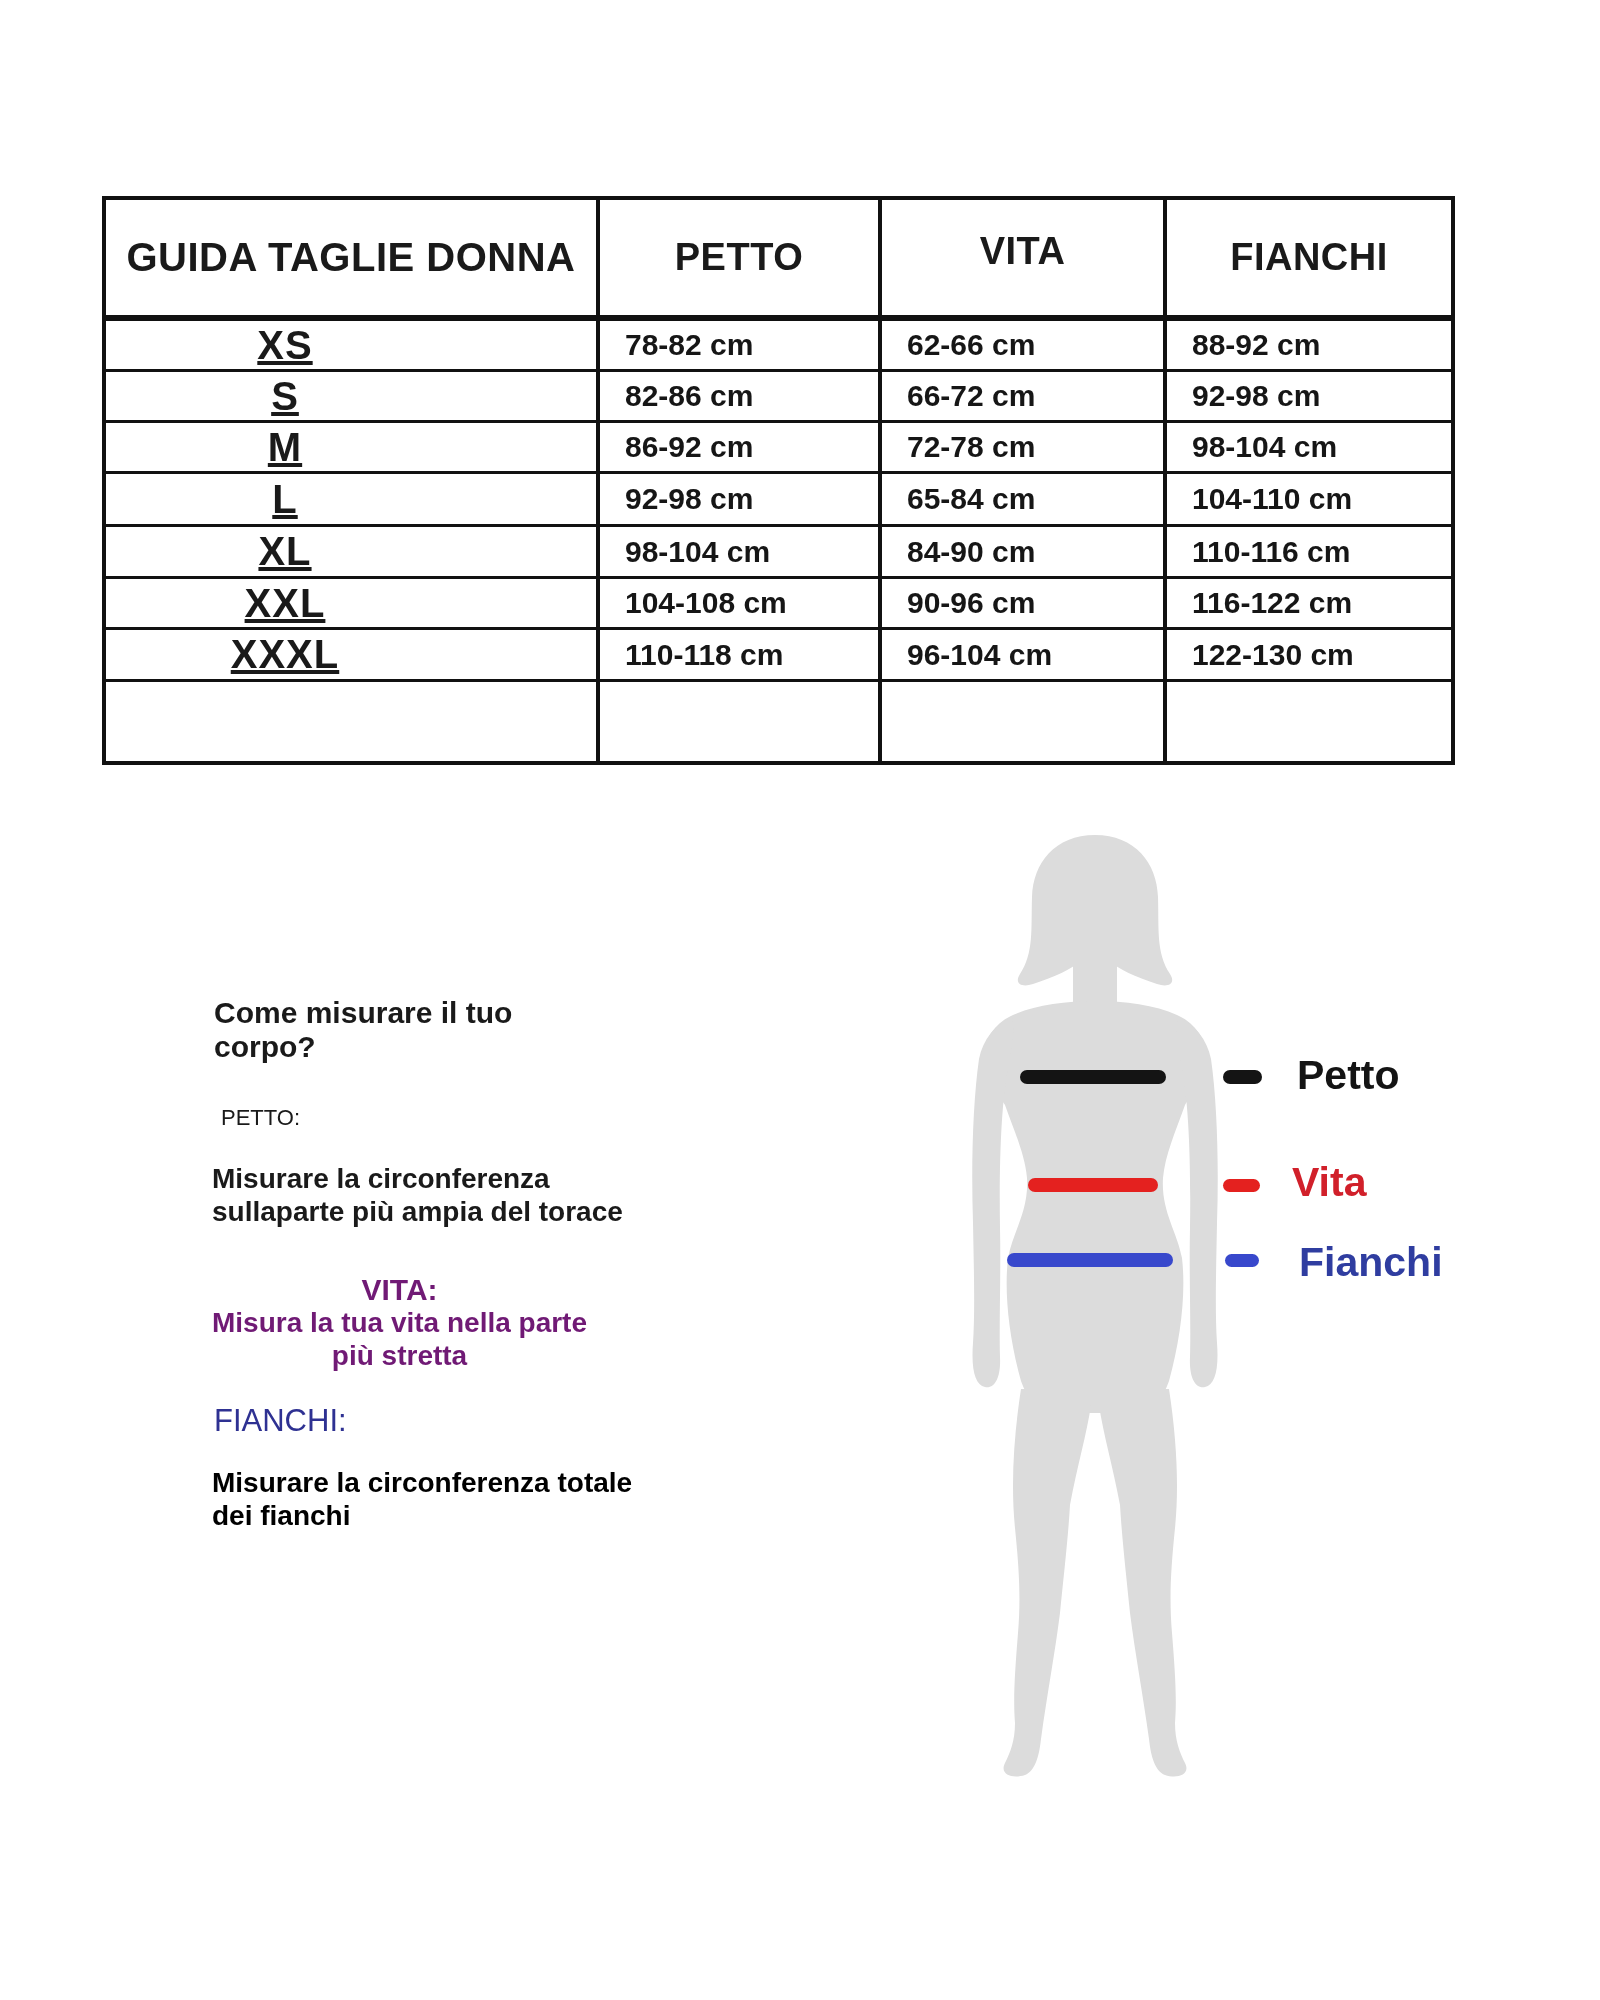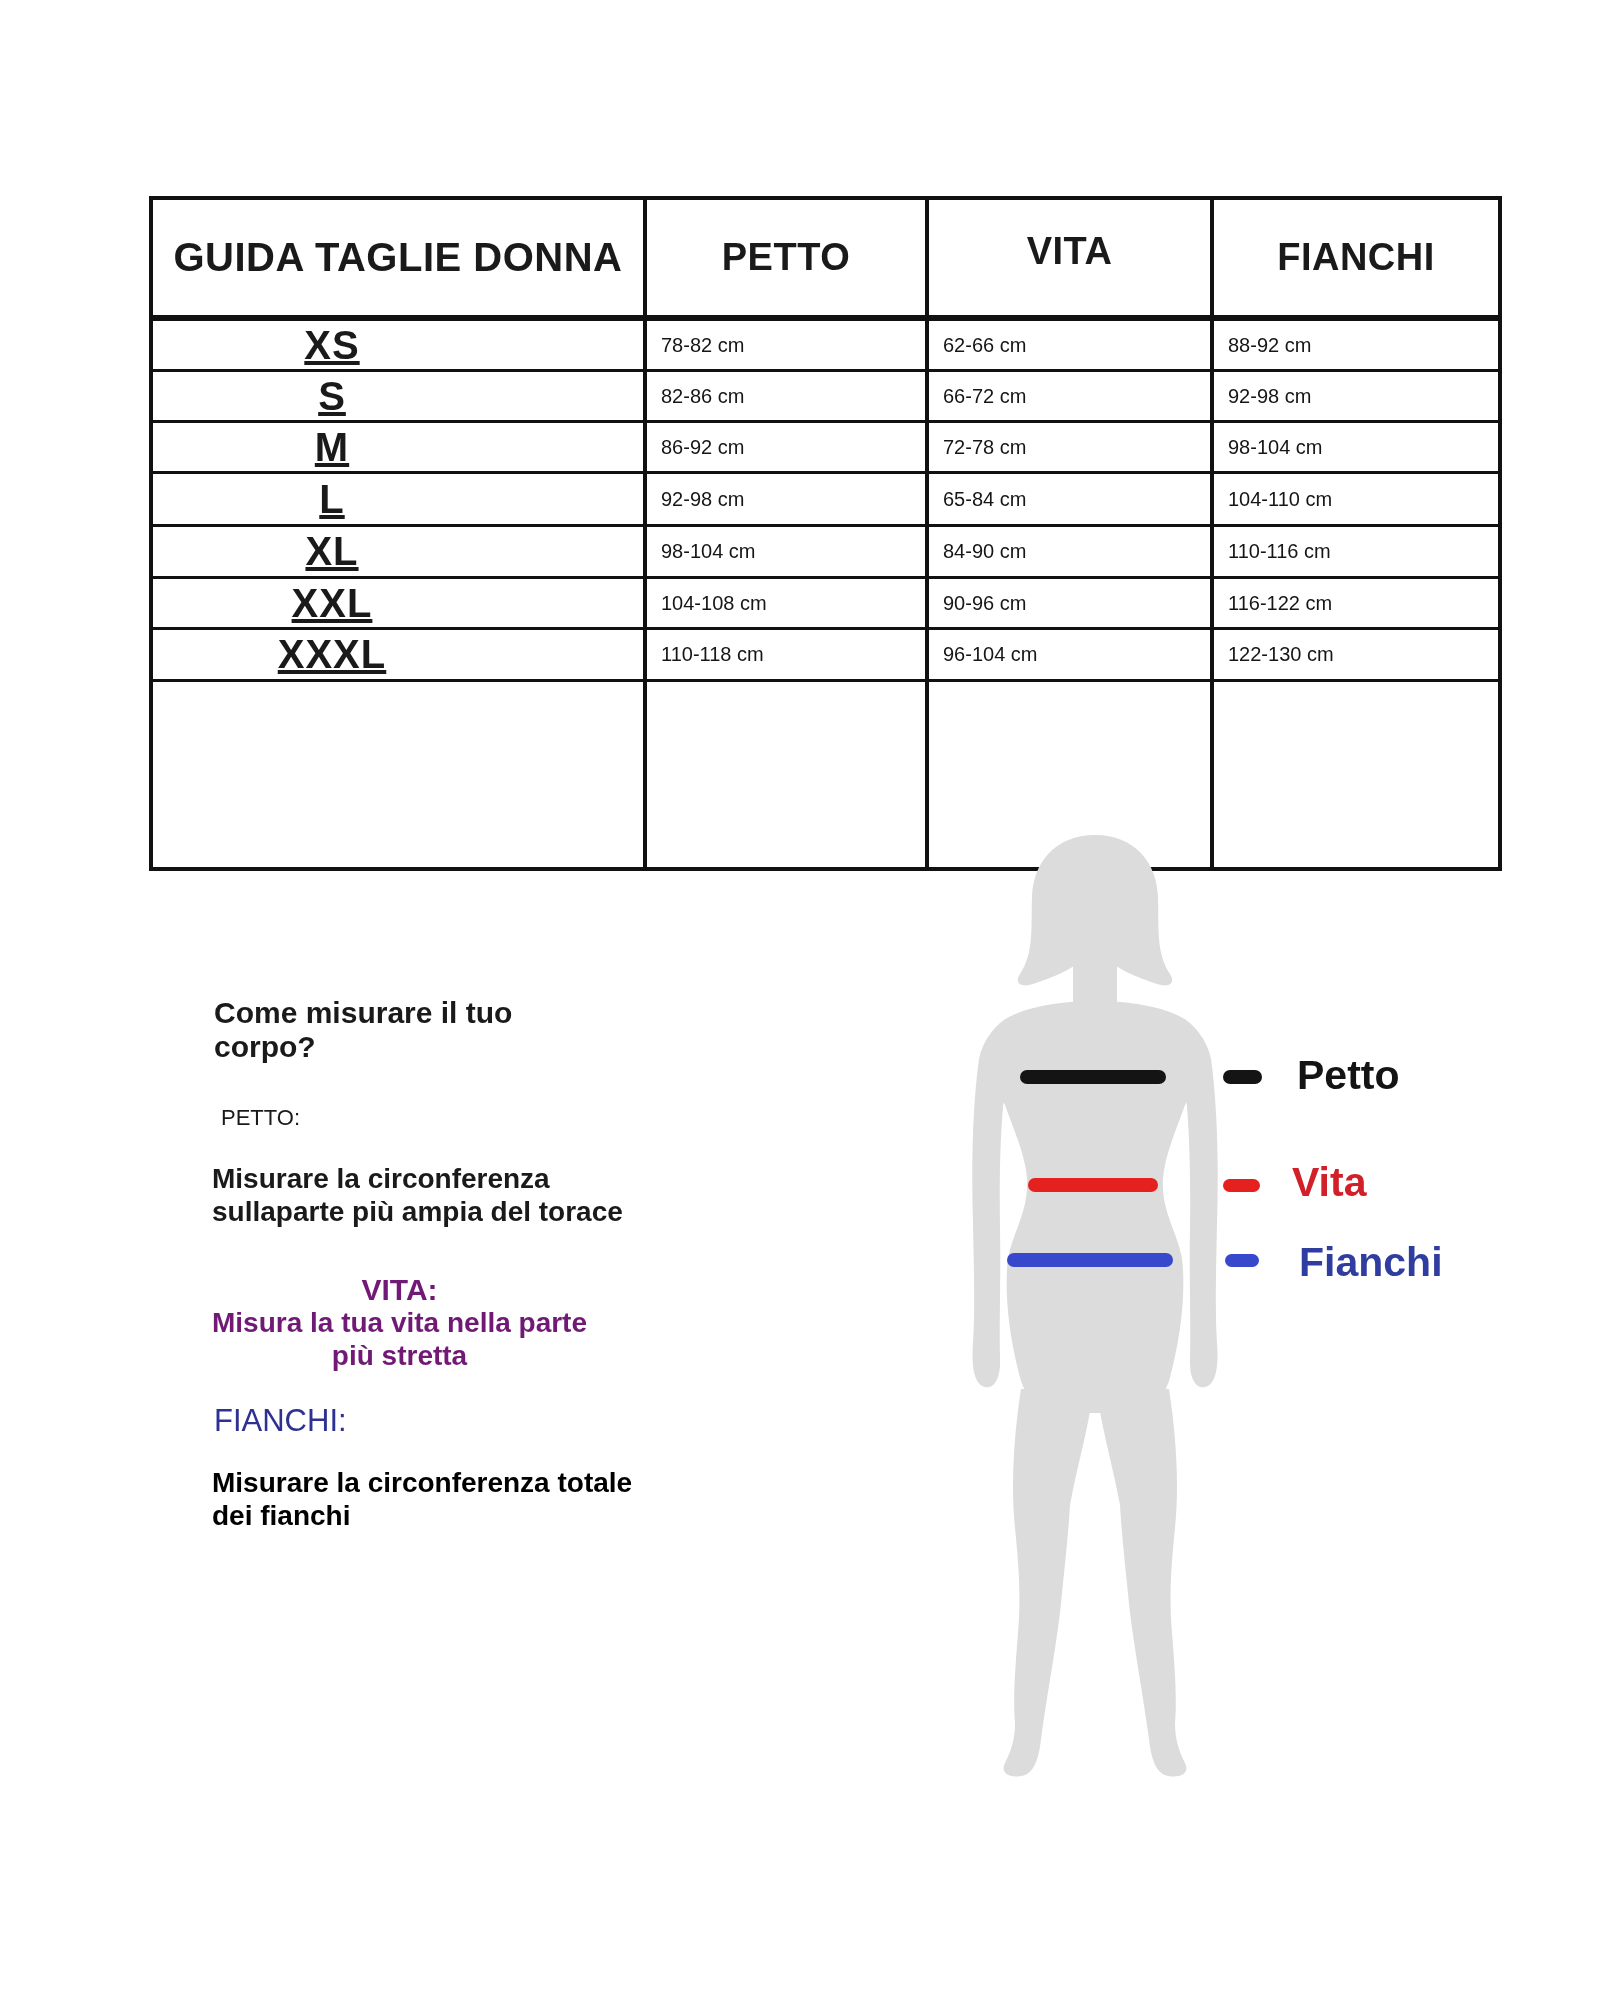--- a/index.html
+++ b/index.html
@@ -2,39 +2,38 @@
 <html><head>
 <meta charset="utf-8">
 <style>
   html,body{margin:0;padding:0;background:#ffffff;}
   #canvas{
     position:relative;width:1600px;height:2000px;background:#ffffff;overflow:hidden;
     font-family:"Liberation Sans","DejaVu Sans",sans-serif;color:#1a1a1a;
   }
   
   #size-table{
-    position:absolute;left:102px;top:196px;width:1353px;height:675px;
+    position:absolute;left:102px;top:196px;width:1353px;height:569px;
     border:4px solid #111;box-sizing:border-box;background:#fff;
     display:grid;
     grid-template-columns:494px 282px 285px 1fr;
     grid-template-rows:121px 51px 51px 51px 53px 52px 51px 52px 1fr;
-    margin-left:47px;
   }
   .cell{
     box-sizing:border-box;display:flex;align-items:center;
     border-right:4px solid #111;border-bottom:3px solid #111;
     white-space:nowrap;overflow:visible;
   }
   .cell.lastcol{border-right:none;}
   .cell.lastrow{border-bottom:none;}
   .cell.hdr{border-bottom:6px solid #111;justify-content:center;
     font-weight:bold;font-size:38px;letter-spacing:.5px;}
   .cell.hdr.guide{font-size:40px;}
   .cell.size{justify-content:center;padding-right:132px;font-weight:bold;font-size:40px;letter-spacing:1px;text-decoration:underline;}
-  .cell.val{padding-left:14px;font-size:20px;font-weight:normal;color:#161616;}
+  .cell.val{padding-left:25px;font-size:30px;font-weight:bold;color:#161616;}
   .hdr-vita{position:relative;top:-6px;}
   
   .txt{position:absolute;line-height:34px;}
   #intro{left:214px;top:996px;font-size:30px;font-weight:bold;}
   #petto-label{left:221px;top:1101px;font-size:22px;font-weight:normal;}
   #petto-desc{left:212px;top:1162px;font-size:28px;font-weight:bold;line-height:33px;}
   #vita-block{left:212px;top:1273px;font-size:28px;font-weight:bold;line-height:33px;}
   #vita-block .sec-label{font-size:30px;}
   #fianchi-label{left:214px;top:1404px;font-size:31px;font-weight:normal;}
   #fianchi-desc{left:212px;top:1466px;font-size:28px;font-weight:bold;line-height:33px;}

